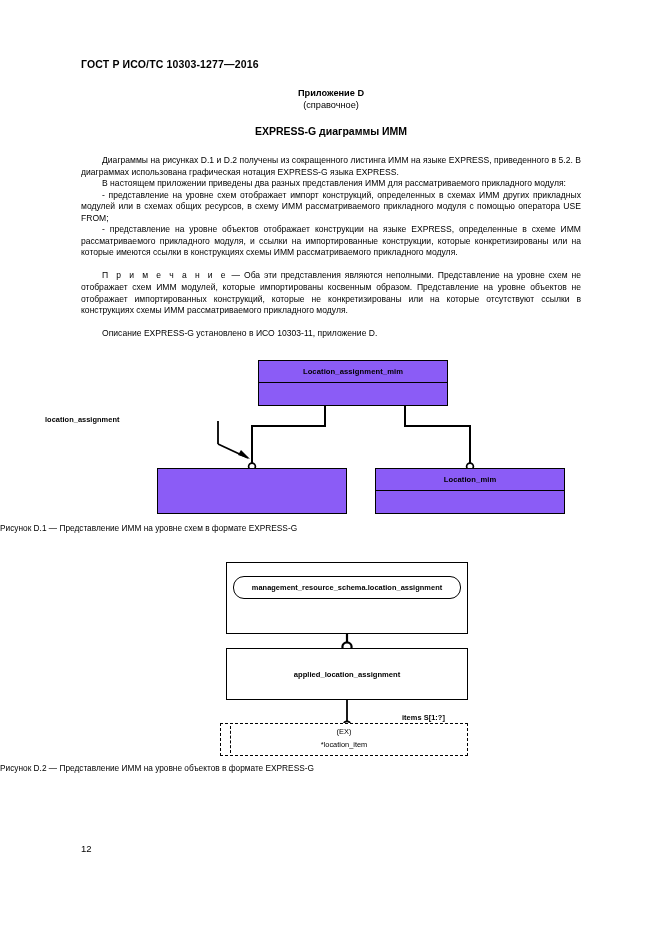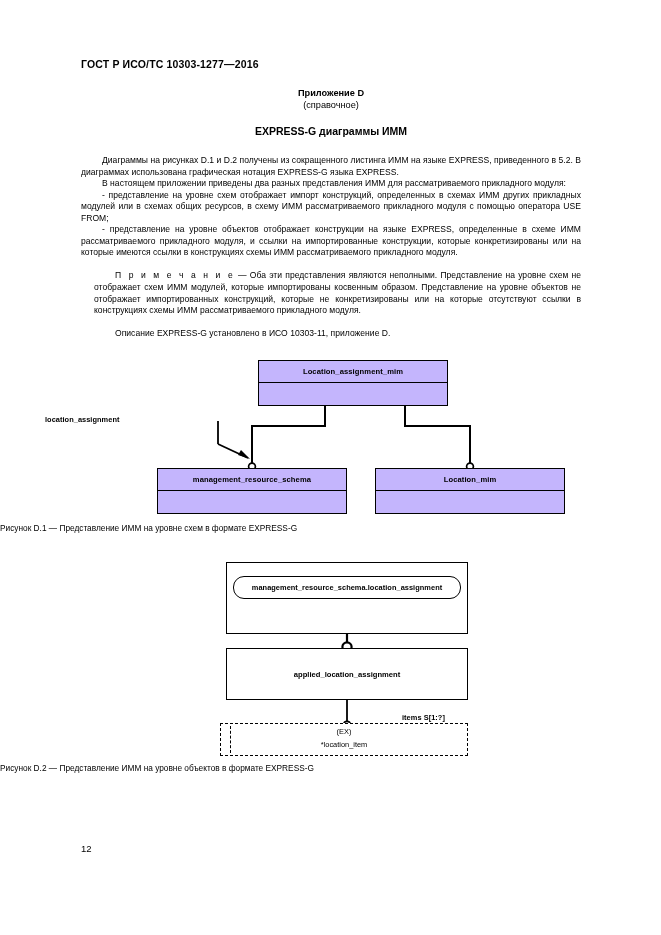--- a/index.html
+++ b/index.html
@@ -66,21 +66,20 @@
     text-align: justify;
     text-justify: inter-word;
     letter-spacing: 0.02px;
   }
   .body-text p {
     margin: 0;
     text-indent: 21px;
   }
   .body-text p.gap {
     margin-top: 11.5px;
-    margin-left: 13px;
   }
   .note-spaced {
     letter-spacing: 2.2px;
   }
 
   
   .figure {
     position: absolute;
     left: 0;
     width: 661px;
@@ -95,21 +94,21 @@
     text-align: left;
     font-size: 8.3px;
     line-height: 11px;
   }
 
   
   .eg-box {
     position: absolute;
     border: 1.6px solid #000;
     box-sizing: border-box;
-    background: #c4b5fd;
+    background: #8b5cf6;
   }
   .eg-box .eg-title {
     height: 50%;
     display: flex;
     align-items: center;
     justify-content: center;
     border-bottom: 1.6px solid #000;
     box-sizing: border-box;
     font-size: 7.6px;
     font-weight: bold;
@@ -231,21 +230,20 @@
     </svg>
 
     <div class="eg-box" style="left:258px; top:2px; width:190px; height:46px;">
       <div class="eg-title">Location_assignment_mim</div>
       <div class="eg-body"></div>
     </div>
 
     <div class="eg-line-label" style="left:45px; top:57px;">location_assignment</div>
 
     <div class="eg-box" style="left:157px; top:110px; width:190px; height:46px;">
-      <div class="eg-title">management_resource_schema</div>
       <div class="eg-body"></div>
     </div>
 
     <div class="eg-box" style="left:375px; top:110px; width:190px; height:46px;">
       <div class="eg-title">Location_mim</div>
       <div class="eg-body"></div>
     </div>
   </div>
 
   <div class="fig-caption" style="top:523px;">Рисунок D.1 — Представление ИММ на уровне схем в формате EXPRESS-G</div>

